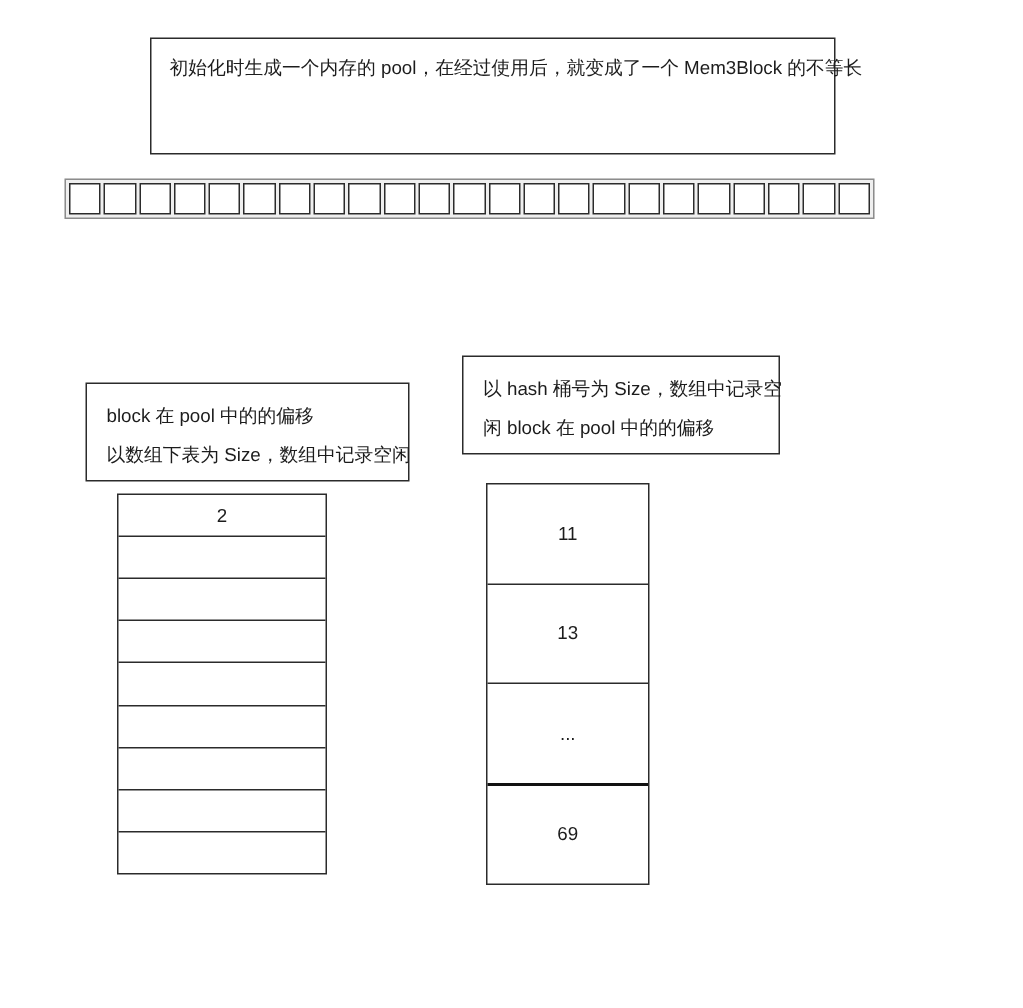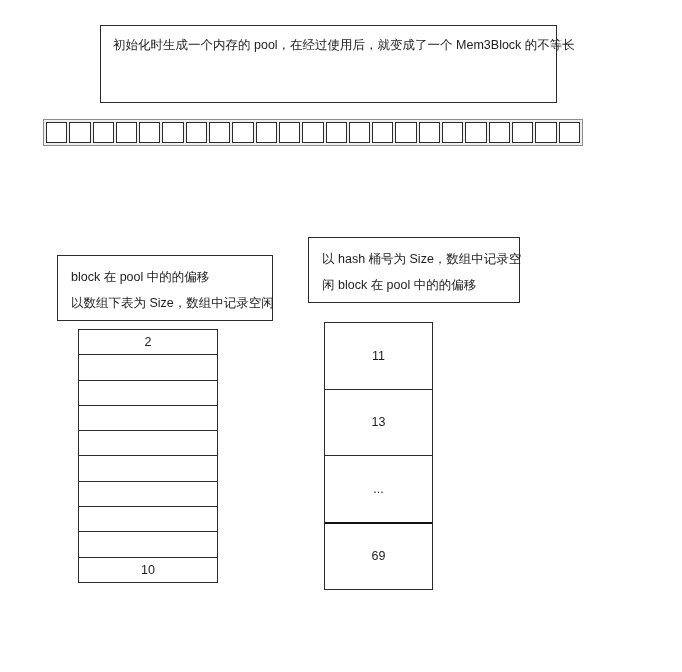--- a/index.html
+++ b/index.html
@@ -118,21 +118,20 @@
   <div class="vtable vtable-left">
       <div class="vrow">2</div>
       <div class="vrow"></div>
       <div class="vrow"></div>
       <div class="vrow"></div>
       <div class="vrow"></div>
       <div class="vrow"></div>
       <div class="vrow"></div>
       <div class="vrow"></div>
       <div class="vrow"></div>
-      <div class="vrow">10</div>
     </div>
 
   <div class="vtable vtable-right">
       <div class="vrow">11</div>
       <div class="vrow">13</div>
       <div class="vrow">...</div>
       <div class="vrow thick">69</div>
     </div>
 
 </div>

